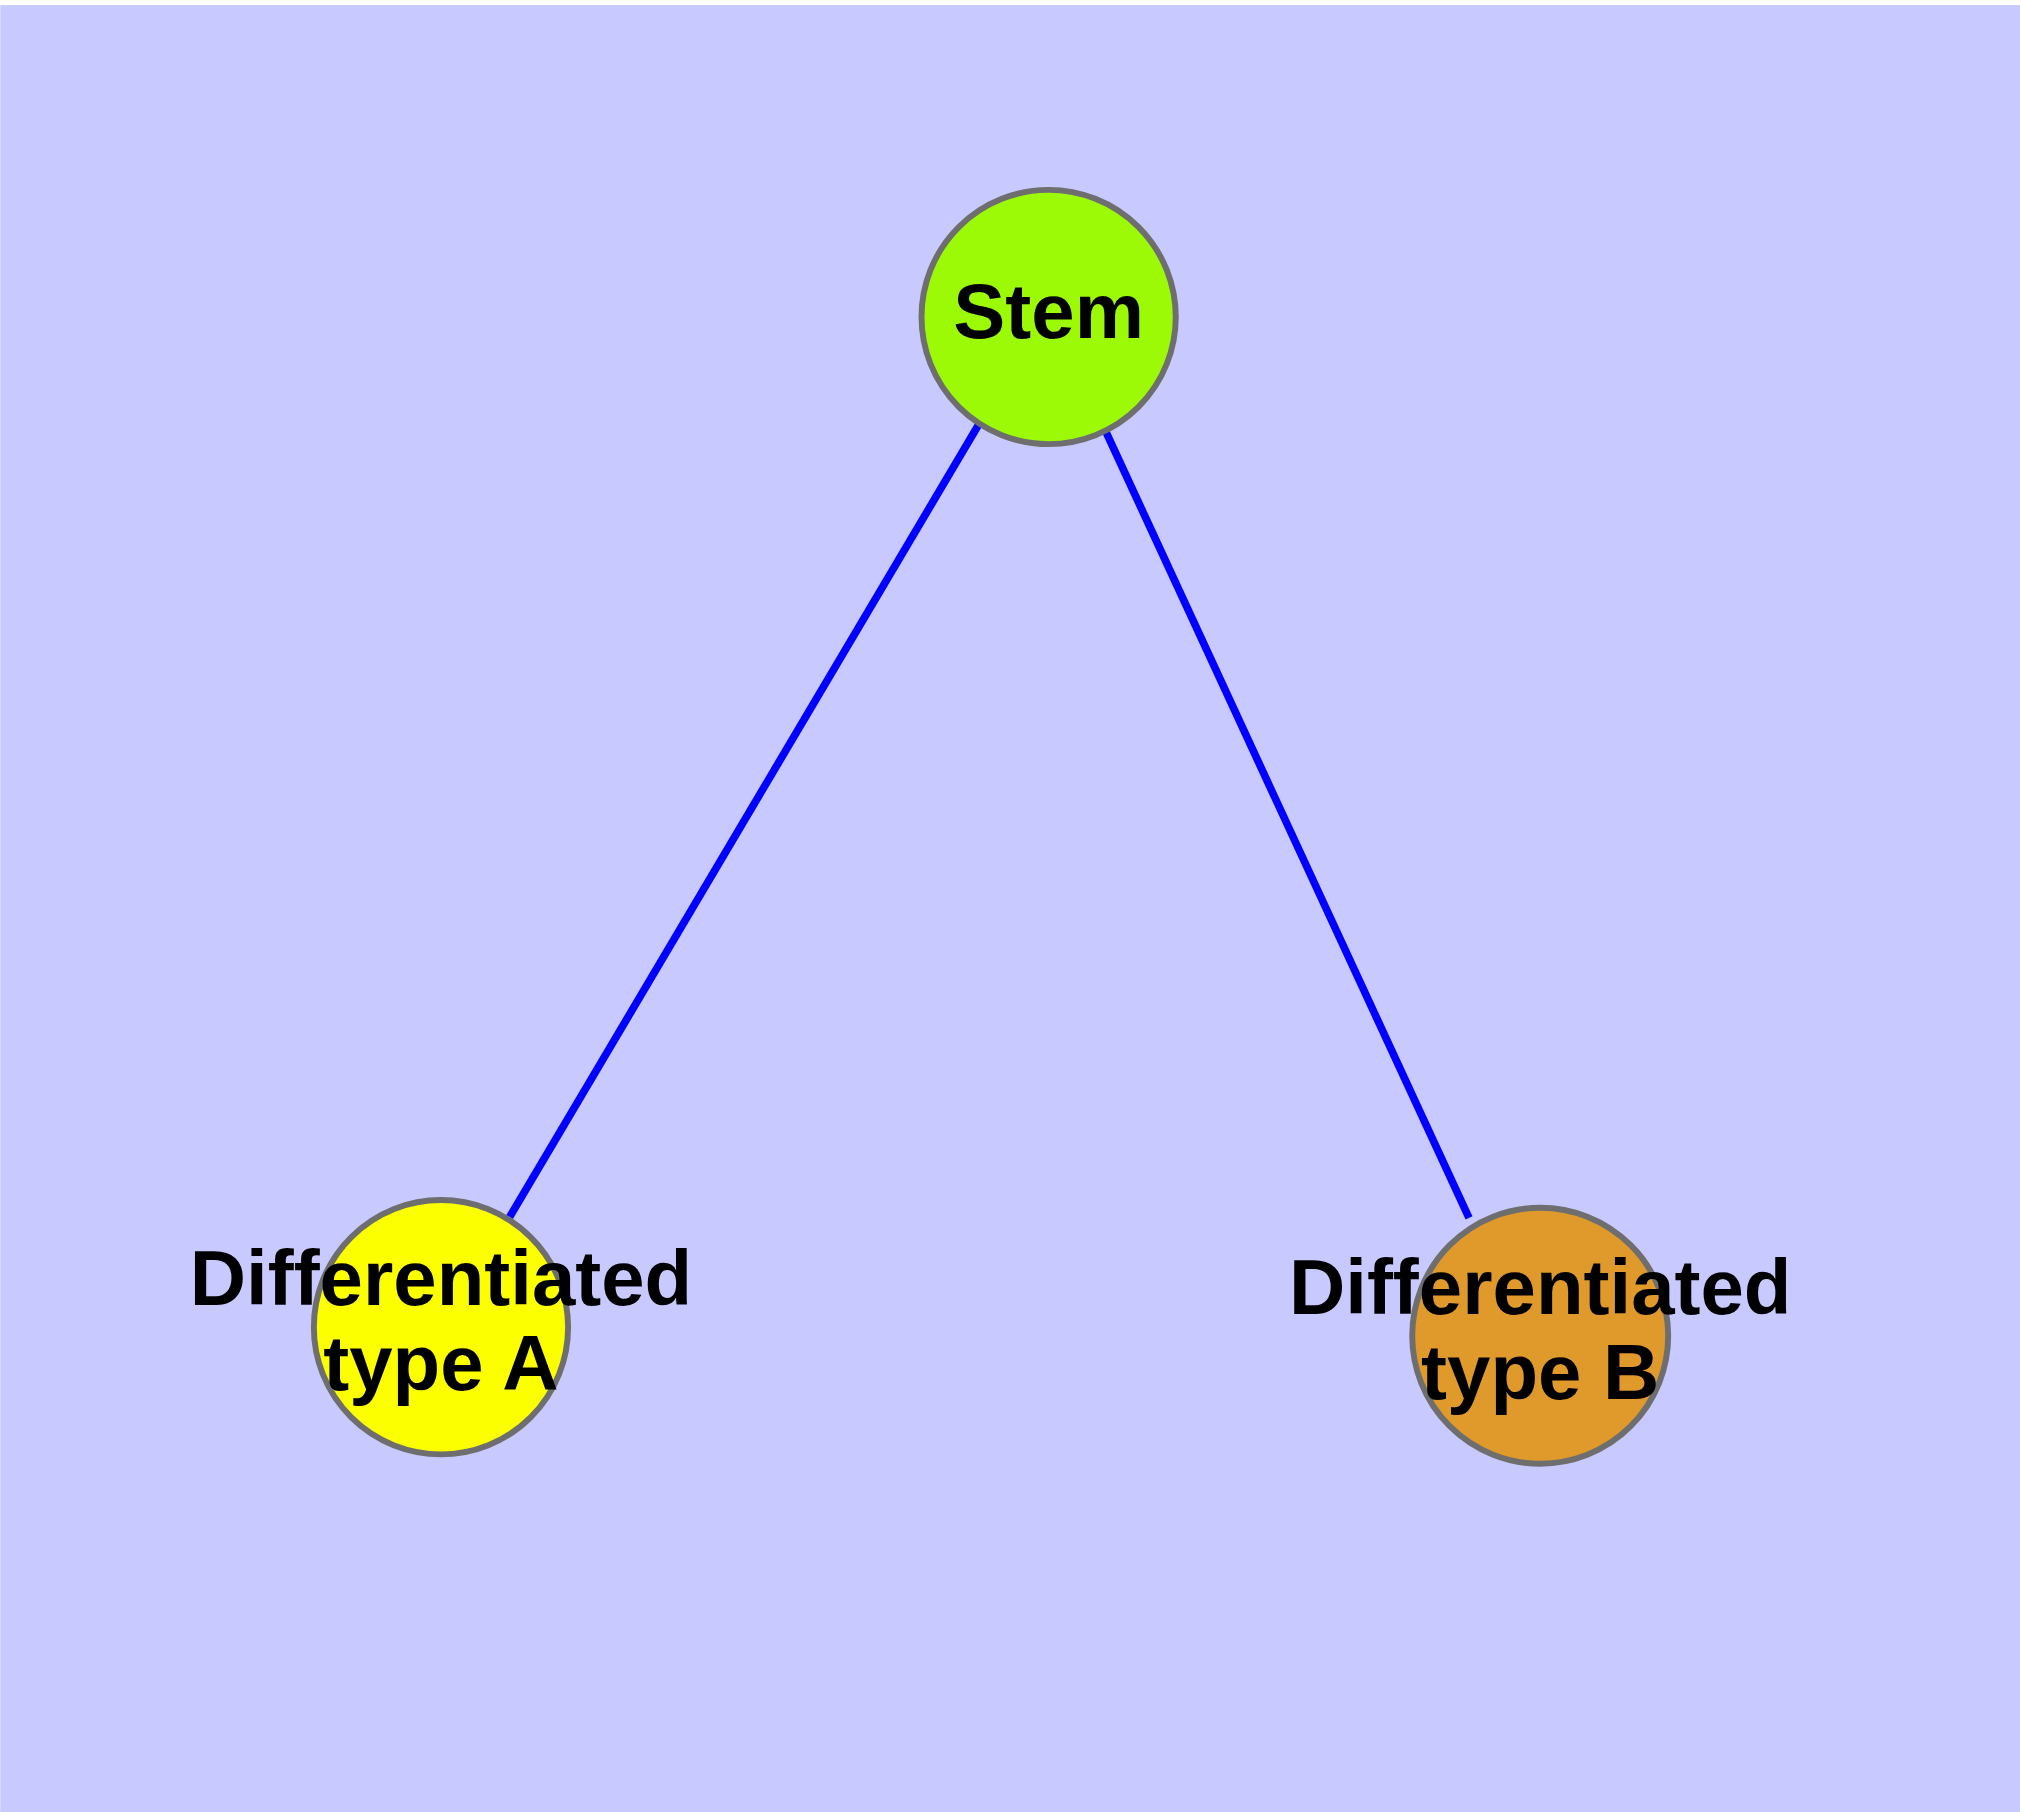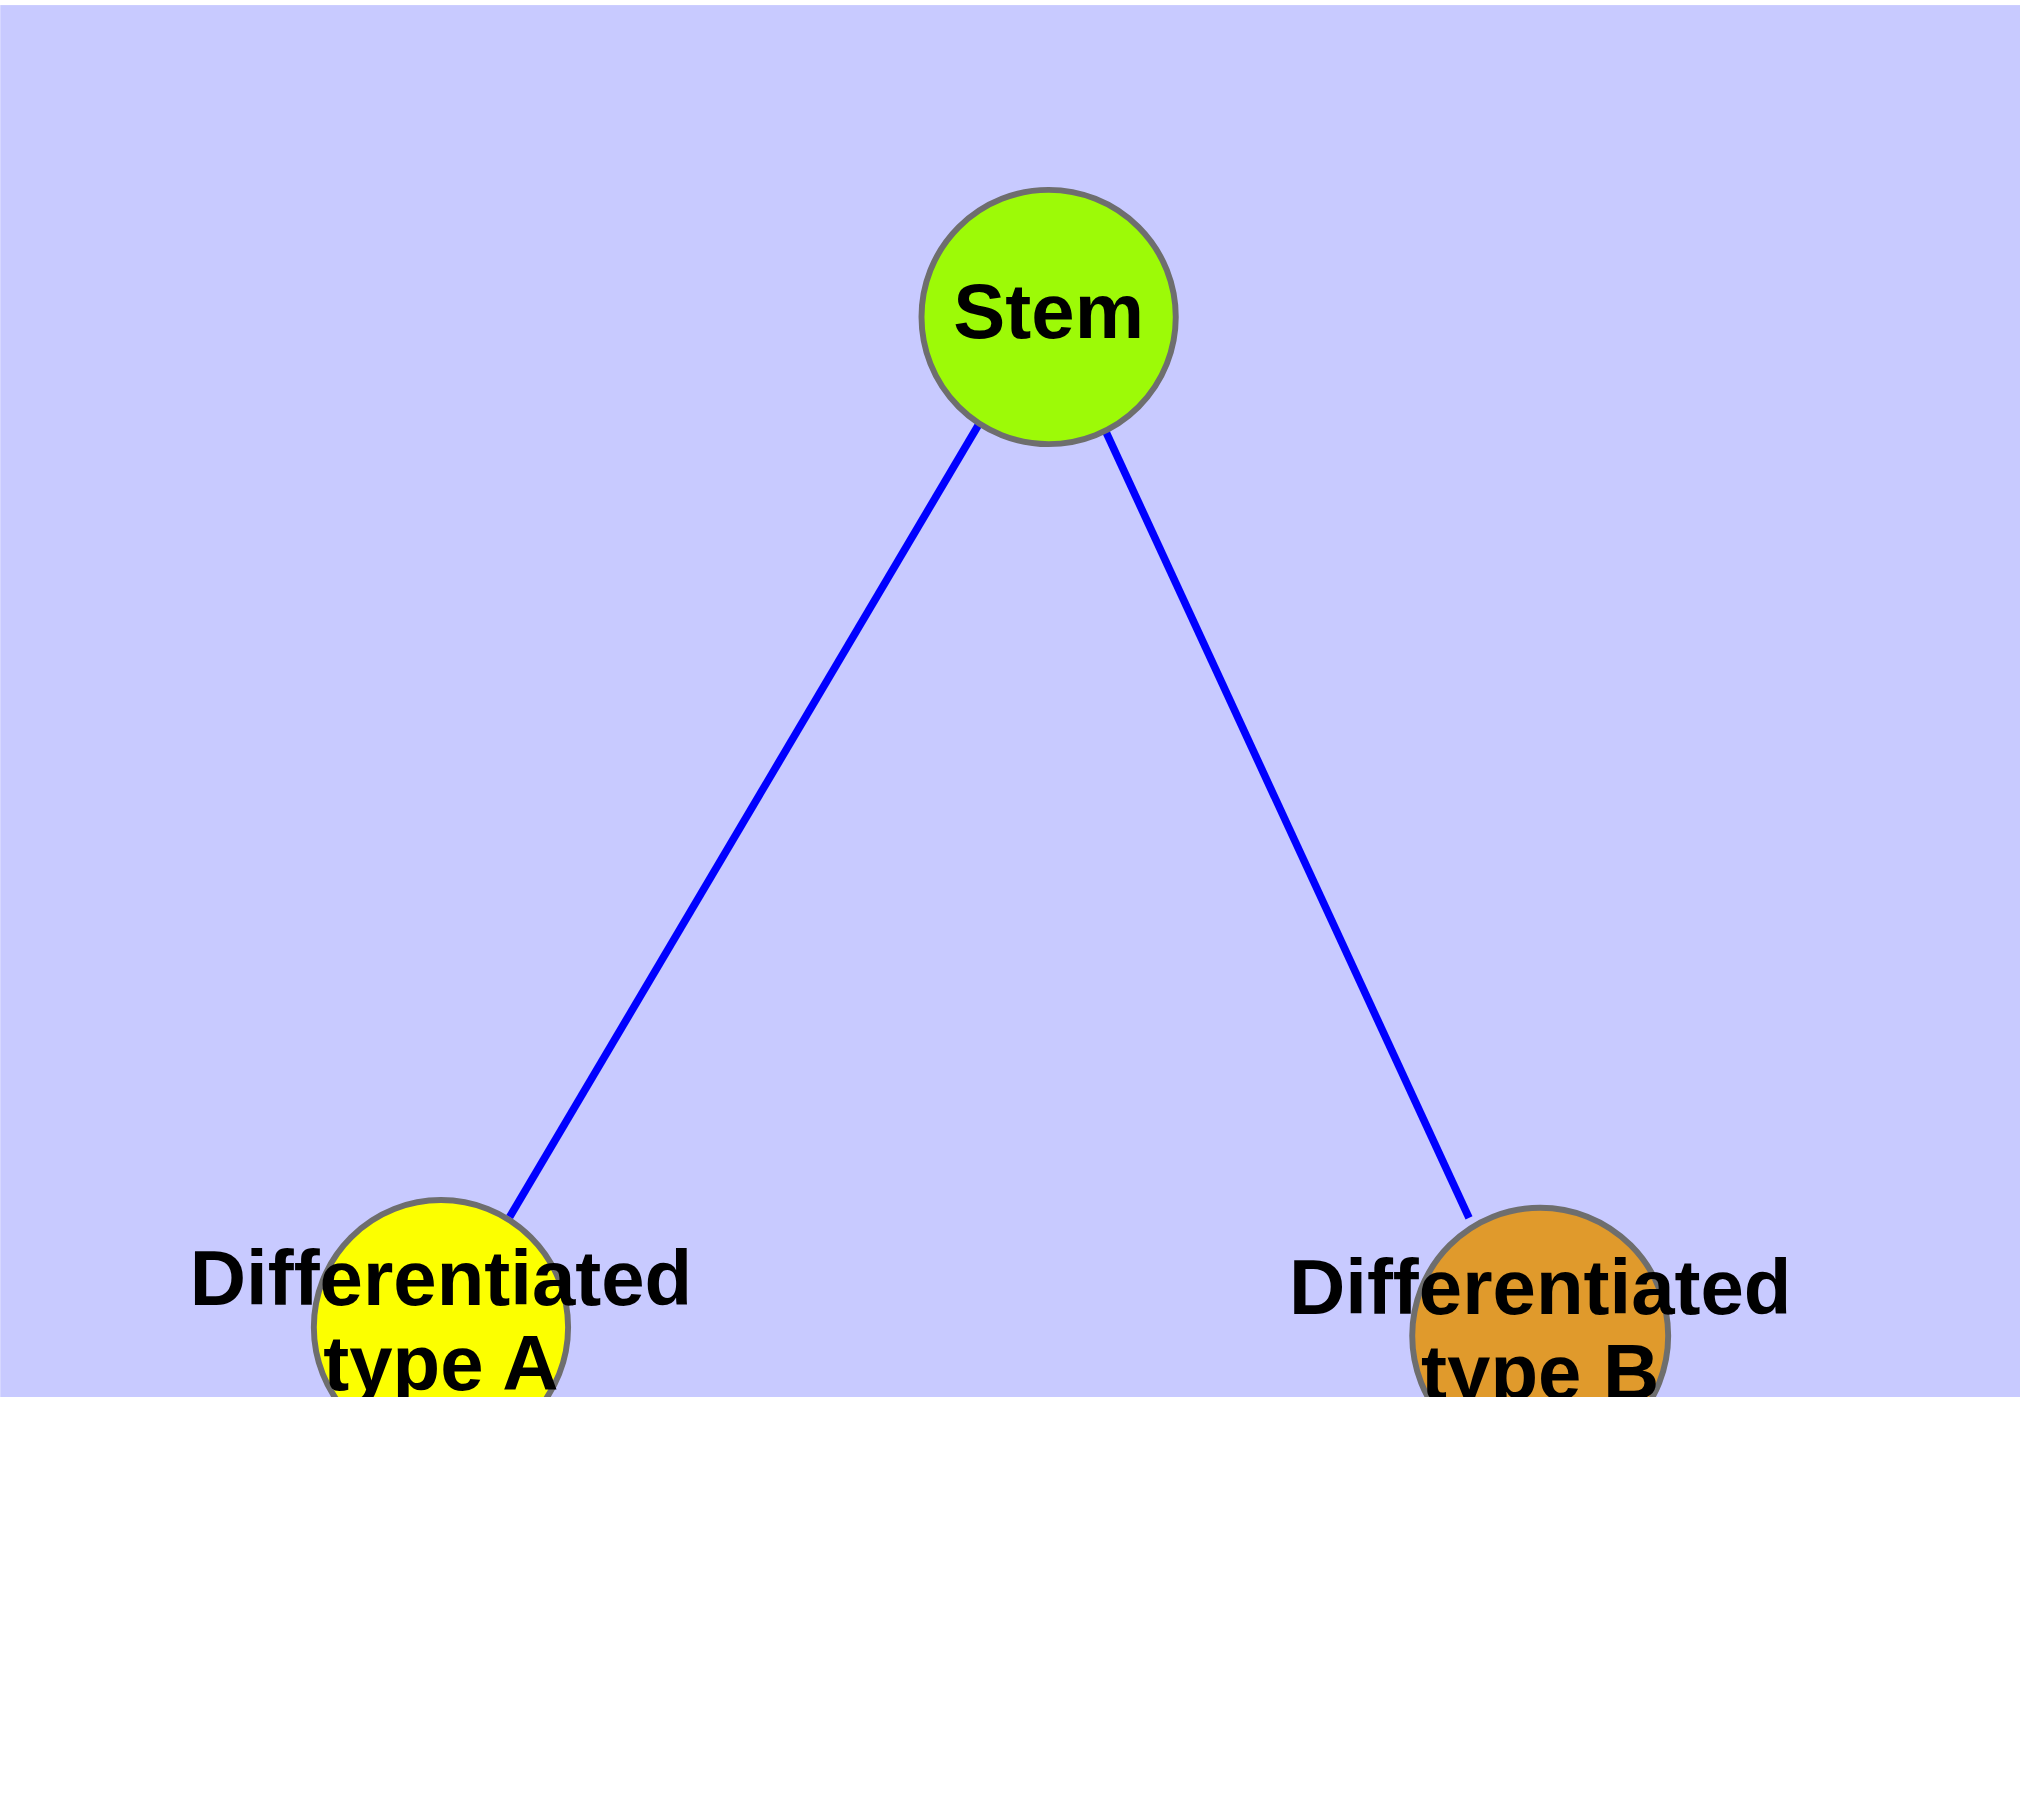--- a/index.html
+++ b/index.html
@@ -41,21 +41,21 @@
   .graph-edge {
     stroke: #0000ff;
     stroke-width: 9;
     stroke-linecap: butt;
     fill: none;
   }
 </style>
 </head>
 <body>
 
-<div id="canvas" style="width: 2021px; height: 1397px; background: rgb(255, 255, 255);">
+<div id="canvas" style="width: 2021px; height: 1812px; background: rgb(255, 255, 255);">
   <svg id="graph-svg" viewBox="0 0 2384 2138" xmlns="http://www.w3.org/2000/svg">
 
     <rect id="bg-rect" x="0" y="6" width="2384" height="2132" fill="#c8caff"></rect>
 
     <g>
       <line class="graph-edge" id="edge-stem-a" x1="1155" y1="500" x2="601" y2="1436" stroke="#0000ff" stroke-width="9"></line>
       <line class="graph-edge" id="edge-stem-b" x1="1303" y1="506" x2="1733" y2="1437" stroke="#0000ff" stroke-width="9"></line>
     </g>
 
     <g>

